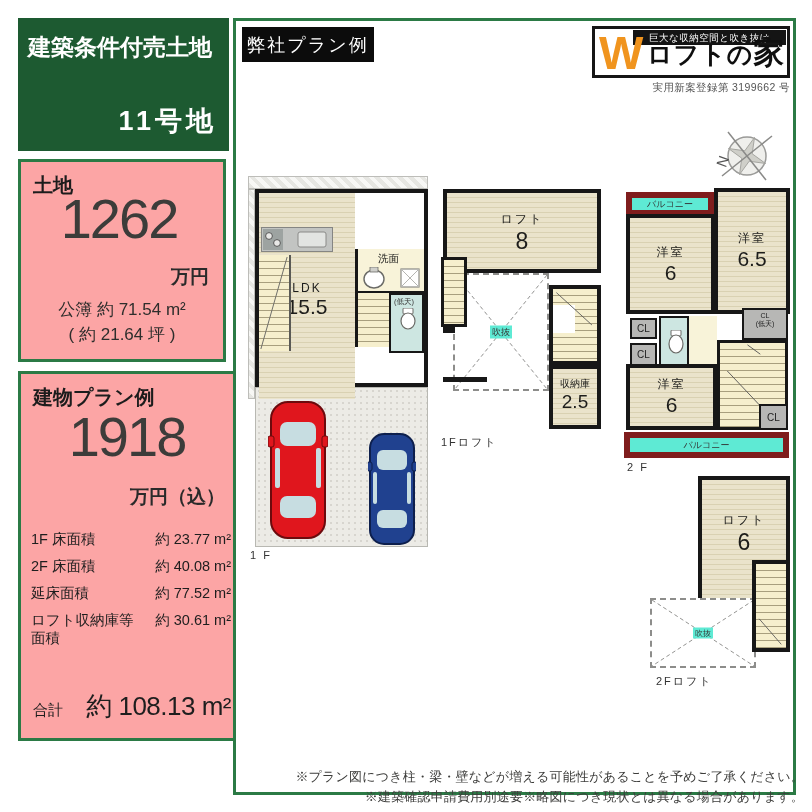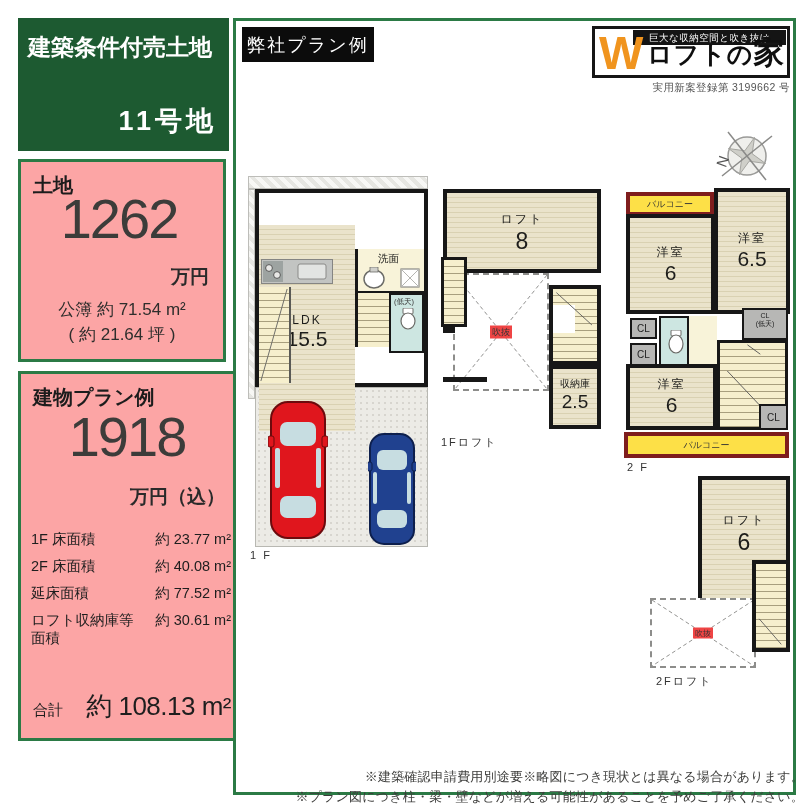--- a/index.html
+++ b/index.html
@@ -43,33 +43,33 @@
   .logo-name .tail{font-size:31px;}
   .logo-reg{margin-top:3px;text-align:right;font-size:10.5px;color:#555;letter-spacing:0.4px;}
   
   .wall{border:4px solid #171717;background:#fff;}
   .wall3{border:3px solid #171717;}
   .wood{background:repeating-linear-gradient(180deg,#eae3cb 0px,#eae3cb 4px,#d9d1b2 4px,#d9d1b2 5px);}
   .stairs{background:repeating-linear-gradient(180deg,#f6efcd 0px,#f6efcd 6px,#a89f7e 6px,#a89f7e 7px);}
   .teal{background:var(--bath-teal);}
   .hall{background:var(--hall-yellow);}
   .grayb{background:#b7b7b5;}
-  .balcony{background:#fde047;border:4px solid #7f1d1d;}
+  .balcony{background:#5eead4;border:6px solid #7f1d1d;}
   .tile{background-color:#d8d8d4;background-image:linear-gradient(#b4b4b0 1px,transparent 1px),linear-gradient(90deg,#b4b4b0 1px,transparent 1px);background-size:9px 9px;}
   .hatch{background:repeating-linear-gradient(45deg,#e6e6e2 0 4px,#f7f7f5 4px 8px);border:1px solid #bdbdb9;}
   .parking{background-color:#ecebe6;background-image:radial-gradient(#d7d5cf 1px,transparent 1px);background-size:6px 6px;border:1px solid #b8b8b2;}
   .voidarea{border:2px dashed #8d8d8b;background:#fff;}
   .room-label{position:absolute;left:0;right:0;display:flex;flex-direction:column;align-items:center;color:#1d1d1b;}
   .rname{font-size:12px;letter-spacing:2px;}
   .rsize{font-size:21px;letter-spacing:0;}
   .caption{font-size:11px;letter-spacing:2px;color:#333;}
   .tinytxt{font-size:10.5px;color:#1d1d1b;}
   svg{display:block;}
   .xsvg{position:absolute;left:0;top:0;width:100%;height:100%;}
-  .void-label{position:absolute;left:50%;top:50%;transform:translate(-50%,-50%);background:#ef4444;font-size:9px;color:#333;padding:0 2px;}
+  .void-label{position:absolute;left:50%;top:50%;transform:translate(-50%,-50%);background:#5eead4;font-size:9px;color:#333;padding:0 2px;}
   
   #footer{right:8px;bottom:6px;text-align:right;font-size:13px;color:#3d3d3b;line-height:1.5;letter-spacing:0.2px;}
 </style>
 </head>
 <body>
 
 <div class="abs" id="title-box">
   <div class="sale-type">建築条件付売土地</div>
   <div class="lot">11号地</div>
 </div>
@@ -135,21 +135,21 @@
   </svg>
 </div>
 
 <div class="abs" style="left:248px;top:176px;width:184px;height:388px;">
   <div class="abs hatch" style="left:0;top:0;width:180px;height:13px;"></div>
   <div class="abs hatch" style="left:0;top:13px;width:7px;height:210px;"></div>
   <div class="abs parking" style="left:7px;top:211px;width:173px;height:160px;"></div>
 
   <div class="abs wall" style="left:7px;top:13px;width:173px;height:198px;">
 
-    <div class="abs wood" style="left:0;top:0;width:96px;height:206px;margin-top:32px;">
+    <div class="abs wood" style="left:0;top:0;width:96px;height:206px;">
       <div class="room-label" style="top:88px;">
         <span class="rname">LDK</span>
         <span class="rsize">15.5</span>
       </div>
 
       <div class="abs" style="left:2px;top:34px;width:72px;height:25px;background:#c2c4c2;border:1px solid #858583;">
         <svg width="70" height="23" viewBox="0 0 70 23">
           <rect x="1" y="1" width="20" height="21" fill="#9da3a1"></rect>
           <circle cx="7" cy="8" r="3.4" fill="#e8e8e6" stroke="#555" stroke-width="1"></circle>
           <circle cx="15" cy="15" r="3.4" fill="#e8e8e6" stroke="#555" stroke-width="1"></circle>
@@ -314,15 +314,15 @@
     <svg class="xsvg" viewBox="0 0 106 70" preserveAspectRatio="none">
       <line x1="0" y1="0" x2="106" y2="70" stroke="#8d8d8b" stroke-width="1" stroke-dasharray="4 3"></line>
       <line x1="106" y1="0" x2="0" y2="70" stroke="#8d8d8b" stroke-width="1" stroke-dasharray="4 3"></line>
     </svg>
     <span class="void-label" style="font-size:8px;">吹抜</span>
   </div>
   <div class="abs caption" style="left:8px;top:204px;">2Fロフト</div>
 </div>
 
 <div class="abs" id="footer">
+  <div>※プラン図につき柱・梁・壁などが増える可能性があることを予めご了承ください。</div>
   <div>※建築確認申請費用別途要※略図につき現状とは異なる場合があります。</div>
-  <div>※プラン図につき柱・梁・壁などが増える可能性があることを予めご了承ください。</div>
 </div>
 
 </body></html>

